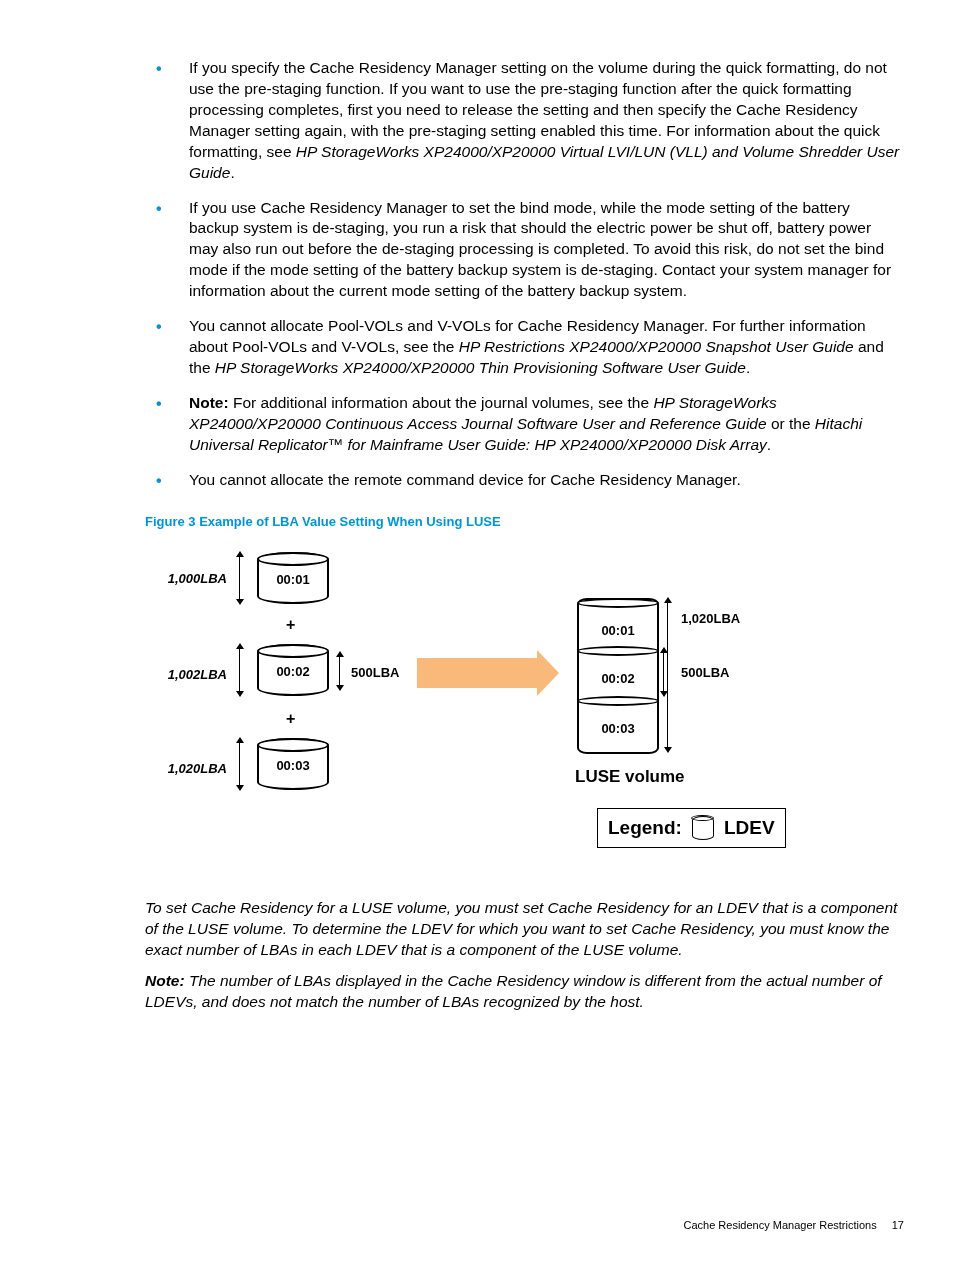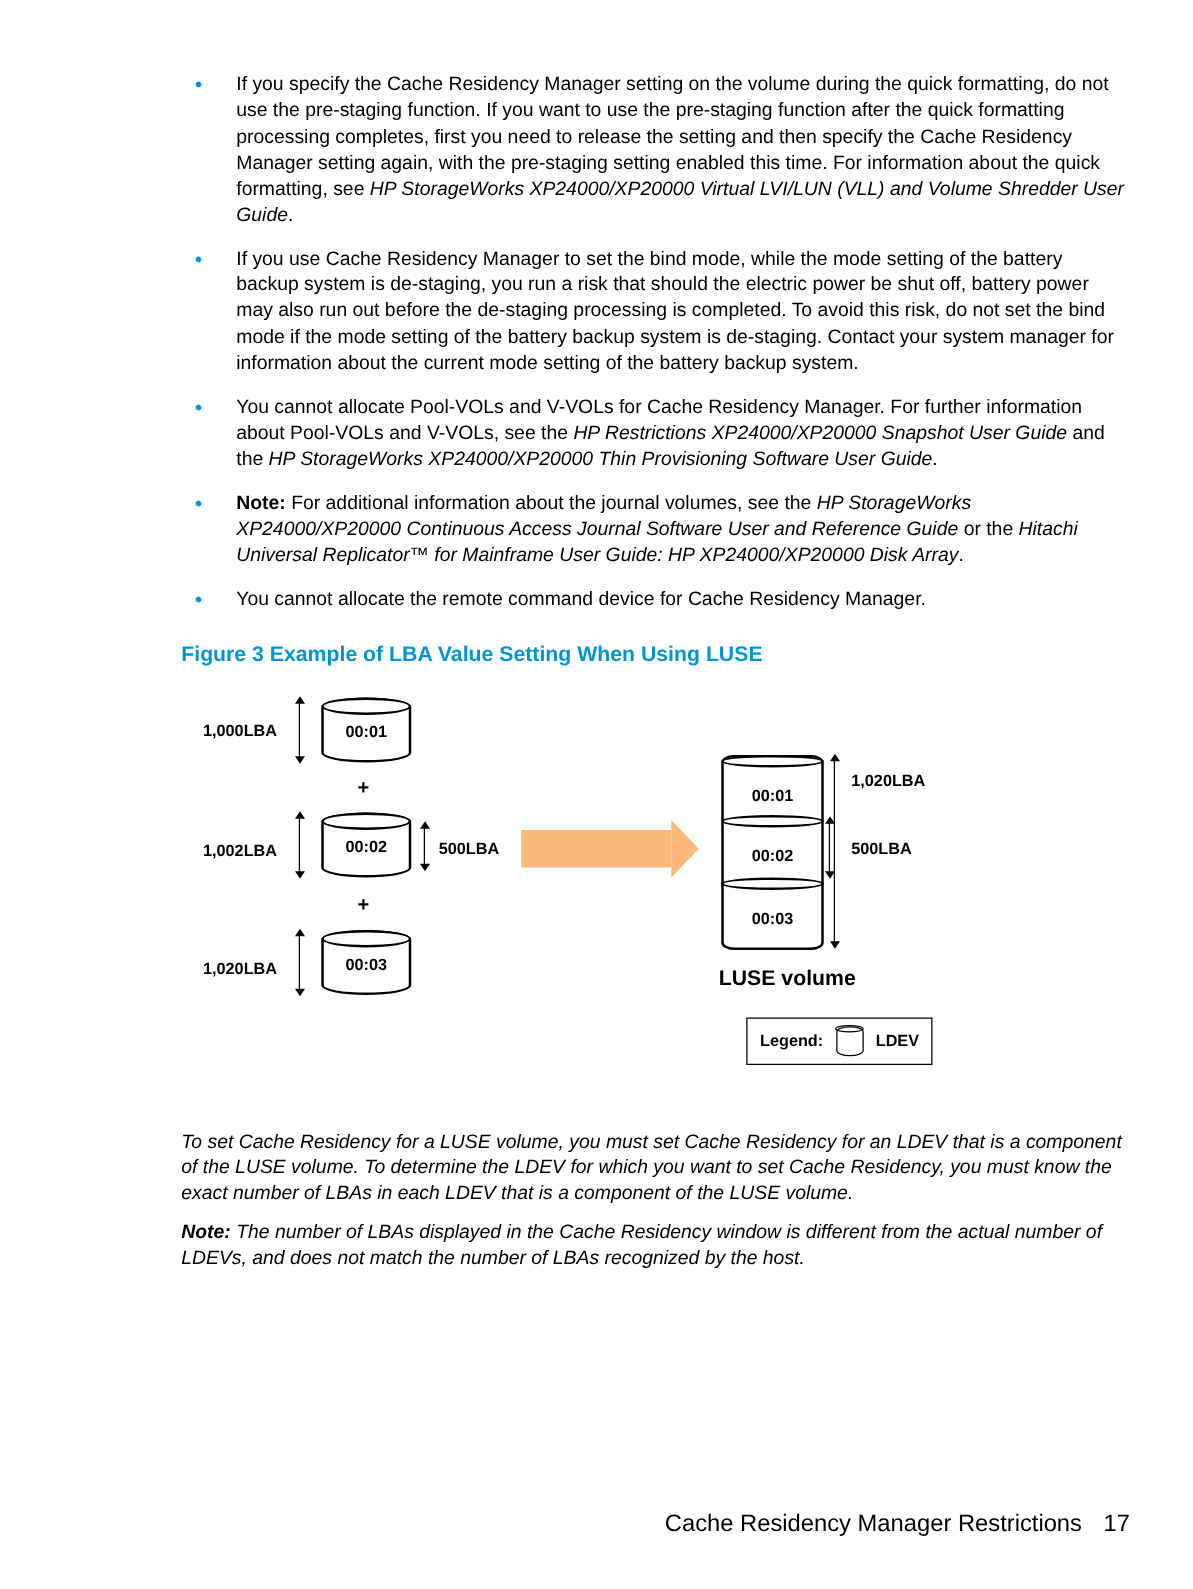--- a/index.html
+++ b/index.html
@@ -36,21 +36,21 @@
     font-size: 16px;
     font-weight: bold;
   }
   .italic { font-style: italic; }
   .bold { font-weight: bold; }
   .bold-italic { font-weight: bold; font-style: italic; }
   .note-block { margin-top: 6px; }
   .figure-caption {
     color: #0096d6;
     font-weight: bold;
-    font-size: 17px;
+    font-size: 13px;
     margin: 22px 0 18px 0;
   }
   .figure-area {
     margin: 0 0 20px 22px;
     width: 620px;
     height: 330px;
     position: relative;
     font-family: Arial, sans-serif;
     font-size: 13px;
     font-weight: bold;
@@ -80,21 +80,22 @@
     transform: translateY(-40%);
     font-size: 13px;
   }
   .plus {
     position: absolute;
     font-size: 16px;
     font-weight: bold;
   }
   .side-label {
     position: absolute;
-    text-align: center;
+    text-align: right;
+    font-style: italic;
   }
   .arrow-updown {
     position: absolute;
     border-left: 1.5px solid #000;
   }
   .arrow-updown::before, .arrow-updown::after {
     content:"";
     position:absolute;
     left:-4px;
     border-left:4px solid transparent;
@@ -114,21 +115,21 @@
     right:-22px;
     top:-8px;
     border-left:22px solid #f9b97a;
     border-top:23px solid transparent;
     border-bottom:23px solid transparent;
   }
   .legend-box {
     position: absolute;
     border: 1px solid #000;
     padding: 6px 10px;
-    font-size: 13px;
+    font-size: 19px;
     display: flex;
     align-items: center;
     gap: 10px;
   }
   .small-cyl {
     display:inline-block;
     width:20px; height:22px;
     border:1.5px solid #000;
     border-radius:50%/18%;
     position:relative;
@@ -149,21 +150,21 @@
   }
   .stack-seg {
     position:absolute;left:-2px;right:-2px;height:10px;
     border:2px solid #000;border-radius:50%;box-sizing:border-box;
   }
   .body-para { margin: 0 0 10px 0; font-style: italic; }
   .footer {
     position: absolute;
     bottom: 38px;
     right: 50px;
-    font-size: 19px;
+    font-size: 11px;
     text-align: right;
   }
   .footer .pg { margin-left: 12px; }
 </style>
 </head>
 <body>
 
 <ul class="bullets">
   <li>
     <span>If you specify the Cache Residency Manager setting on the volume during the quick formatting, do not use the pre-staging function. If you want to use the pre-staging function after the quick formatting processing completes, first you need to release the setting and then specify the Cache Residency Manager setting again, with the pre-staging setting enabled this time. For information about the quick formatting, see </span><span class="italic">HP StorageWorks XP24000/XP20000 Virtual LVI/LUN (VLL) and Volume Shredder User Guide</span><span>.</span>

